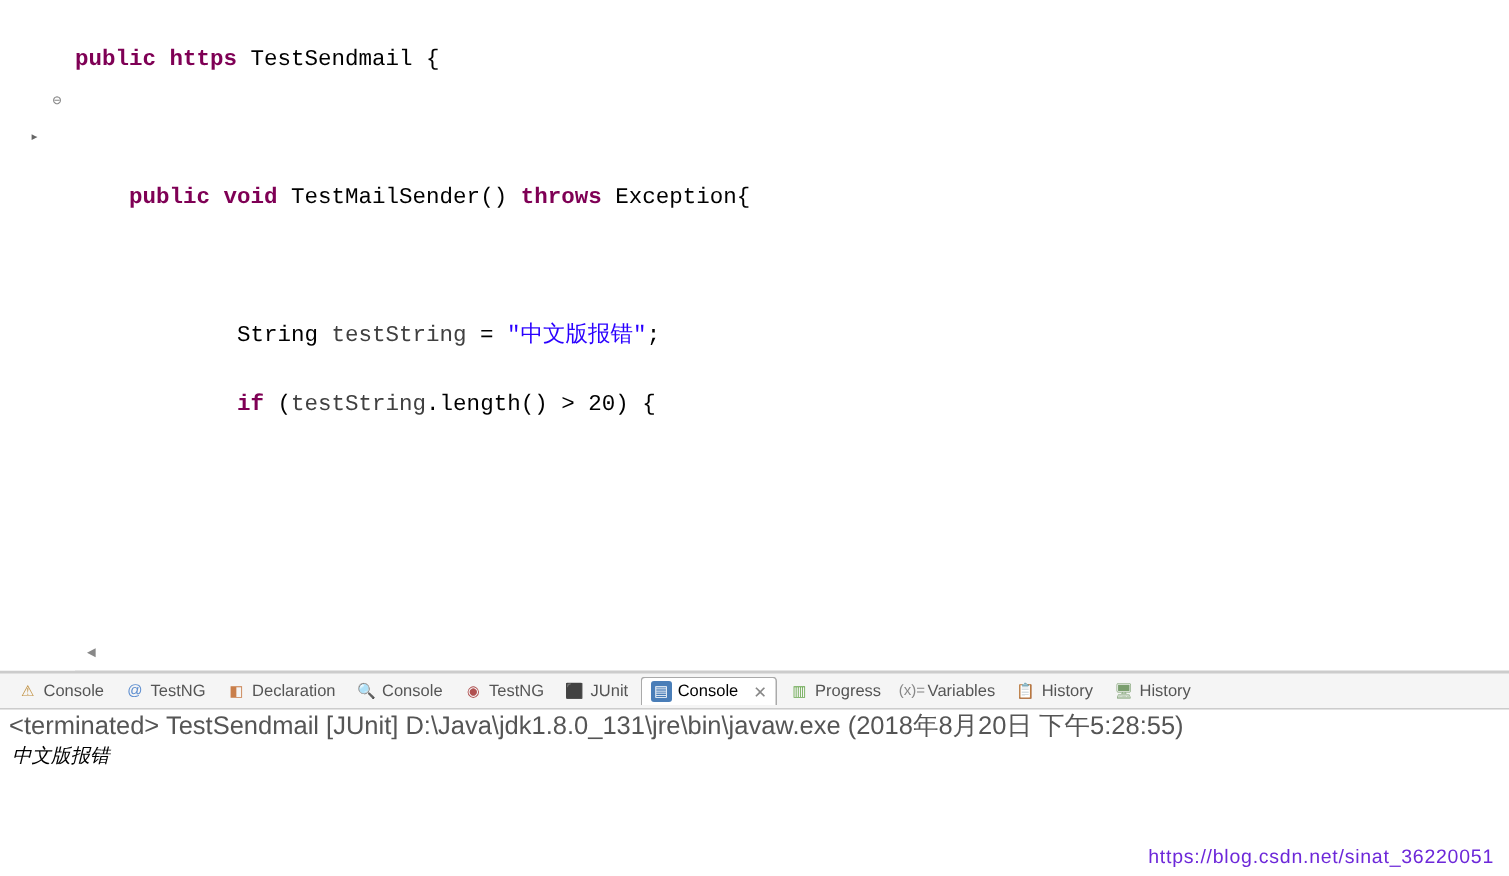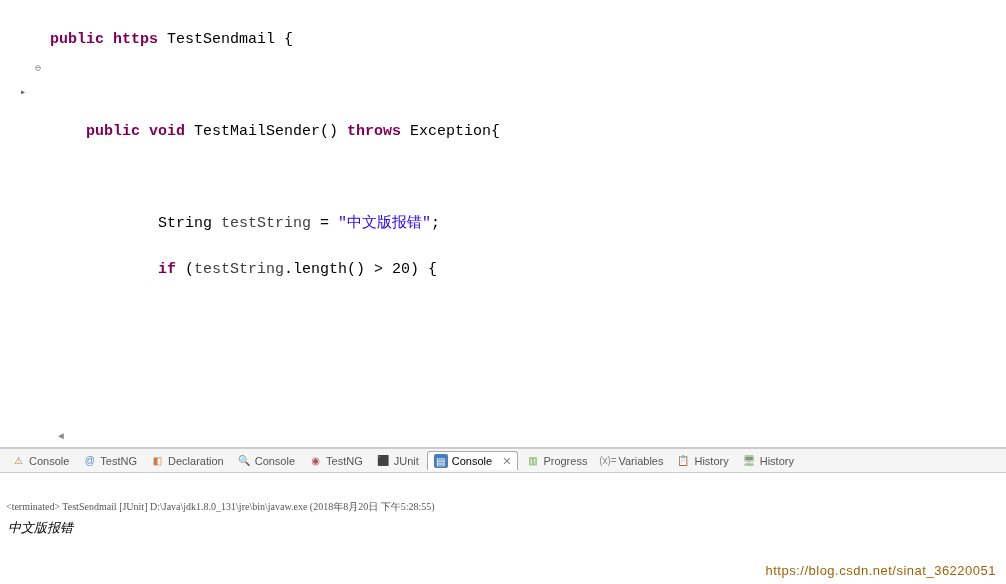--- a/index.html
+++ b/index.html
@@ -94,43 +94,42 @@
       font-size: 10px;
     }
     .close-x {
       margin-left: 6px;
       color: #888;
       font-size: 11px;
     }
     
     .console-header {
       height: 20px;
-      font-family: Liberation Serif, serif;
-      font-size: 10px;
+      font-family: Liberation Sans, sans-serif;
+      font-size: 17px;
       color: #555;
       padding: 2px 6px;
       display: flex;
       align-items: center;
-      margin-top: 24px;
     }
     .console-output {
       padding: 2px 8px;
       font-family: Consolas, monospace;
       font-size: 13px;
       color: #000;
       height: 60px;
       font-style: italic;
     }
     .watermark {
       position: absolute;
       right: 10px;
       bottom: 6px;
       font-family: Tahoma, sans-serif;
       font-size: 13px;
-      color: #a16207;
+      color: #6d28d9;
       letter-spacing: 0.5px;
     }
     .icon-problems { color: #c09040; }
     .icon-javadoc { color: #5c8dcf; }
     .icon-declaration { color: #c97e4a; }
     .icon-search { color: #d09060; }
     .icon-testng { color: #b05050; }
     .icon-junit { color: #6aa84f; }
     .icon-console { background: #4a7eb8; color: #fff; border-radius: 2px; width: 14px; height: 14px; }
     .icon-progress { color: #6aa84f; }

